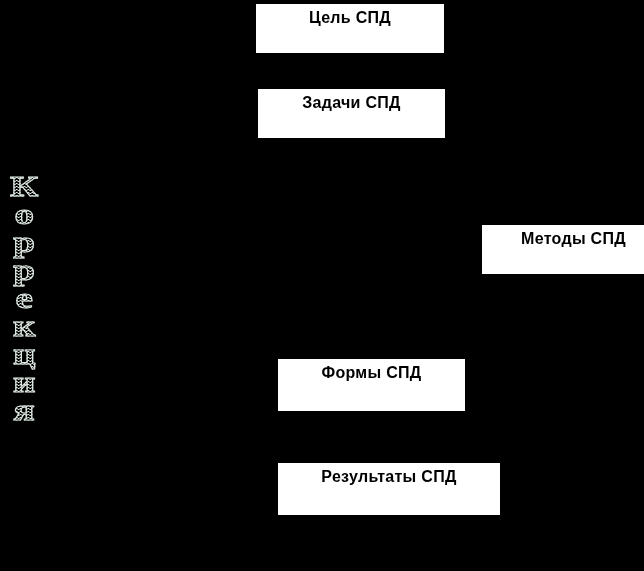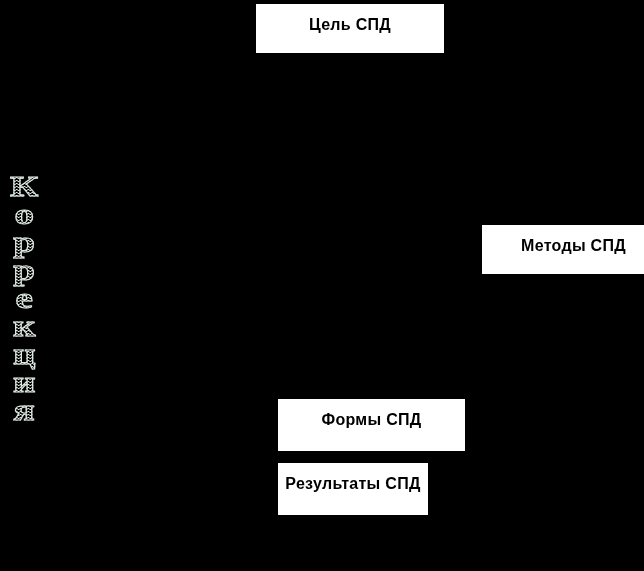--- a/index.html
+++ b/index.html
@@ -21,29 +21,29 @@
     background: #ffffff;
     color: #000000;
     text-align: center;
     font-weight: bold;
     font-size: 16px;
     letter-spacing: 0.3px;
     box-sizing: border-box;
   }
   .box .lbl {
     display: block;
-    padding-top: 12px;
+    padding-top: 5px;
     white-space: nowrap;
   }
   #box-goal    { left: 256px; top: 4px;   width: 188px; height: 49px; }
   #box-tasks   { left: 258px; top: 89px;  width: 187px; height: 49px; }
   #box-content { left: 112px; top: 226px; width: 188px; height: 47px; }
   #box-methods { left: 455px; top: 225px; width: 183px; height: 49px; margin-left: 27px; }
-  #box-forms   { left: 278px; top: 359px; width: 187px; height: 52px; margin-top: 40px; }
-  #box-results { left: 278px; top: 463px; width: 150px; height: 52px; }
+  #box-forms   { left: 278px; top: 359px; width: 187px; height: 52px; }
+  #box-results { left: 278px; top: 463px; width: 222px; height: 52px; }
 
   .correction {
     position: absolute;
     left: 4px;
     top: 169px;
     writing-mode: vertical-rl;
     text-orientation: upright;
     font-family: "Liberation Serif", serif;
     font-weight: bold;
     font-size: 30px;
@@ -70,20 +70,23 @@
 <body>
 
 <div class="stage">
 
   <div class="correction">Коррекция</div>
 
   <div class="box" id="box-goal">
     <span class="lbl">Цель СПД</span>
   </div>
 
+  <div class="box" id="box-tasks">
+    <span class="lbl">Задачи СПД</span>
+  </div>
 
 
   <div class="box" id="box-methods">
     <span class="lbl">Методы СПД</span>
   </div>
 
   <div class="box" id="box-forms">
     <span class="lbl">Формы СПД</span>
   </div>
 

